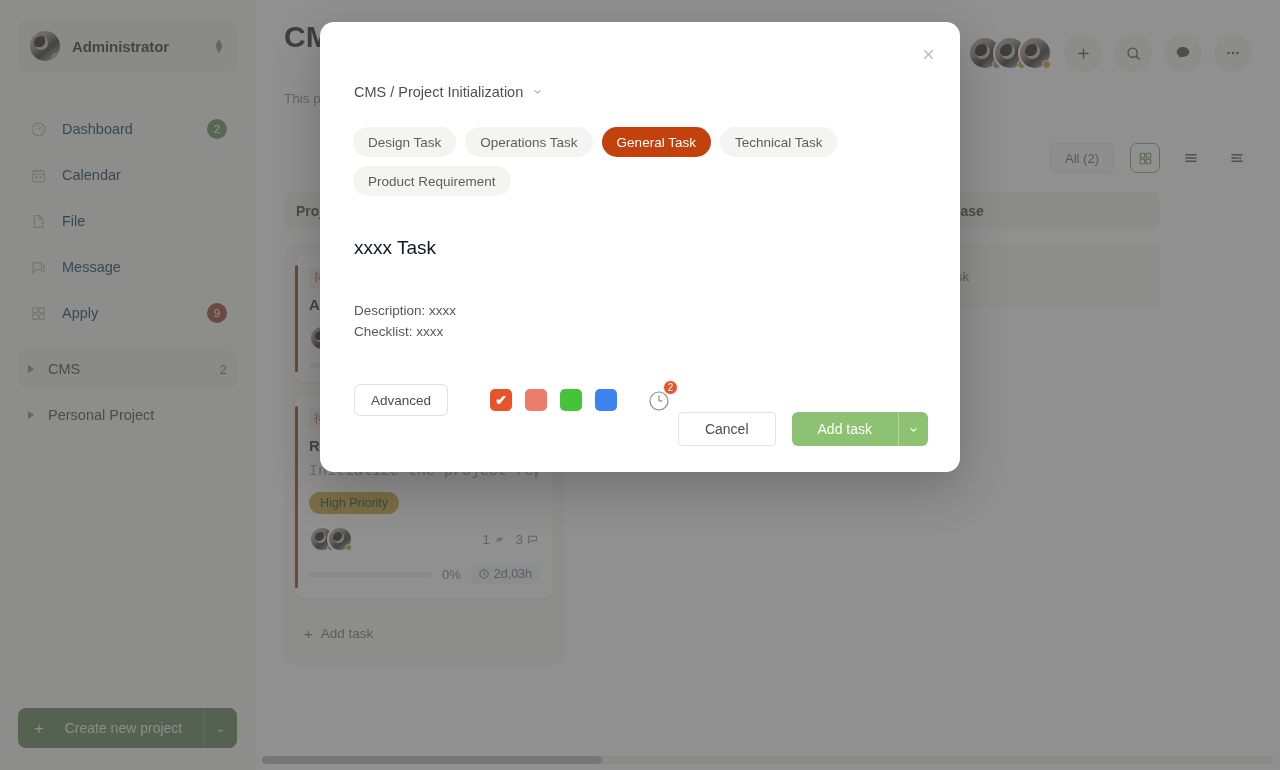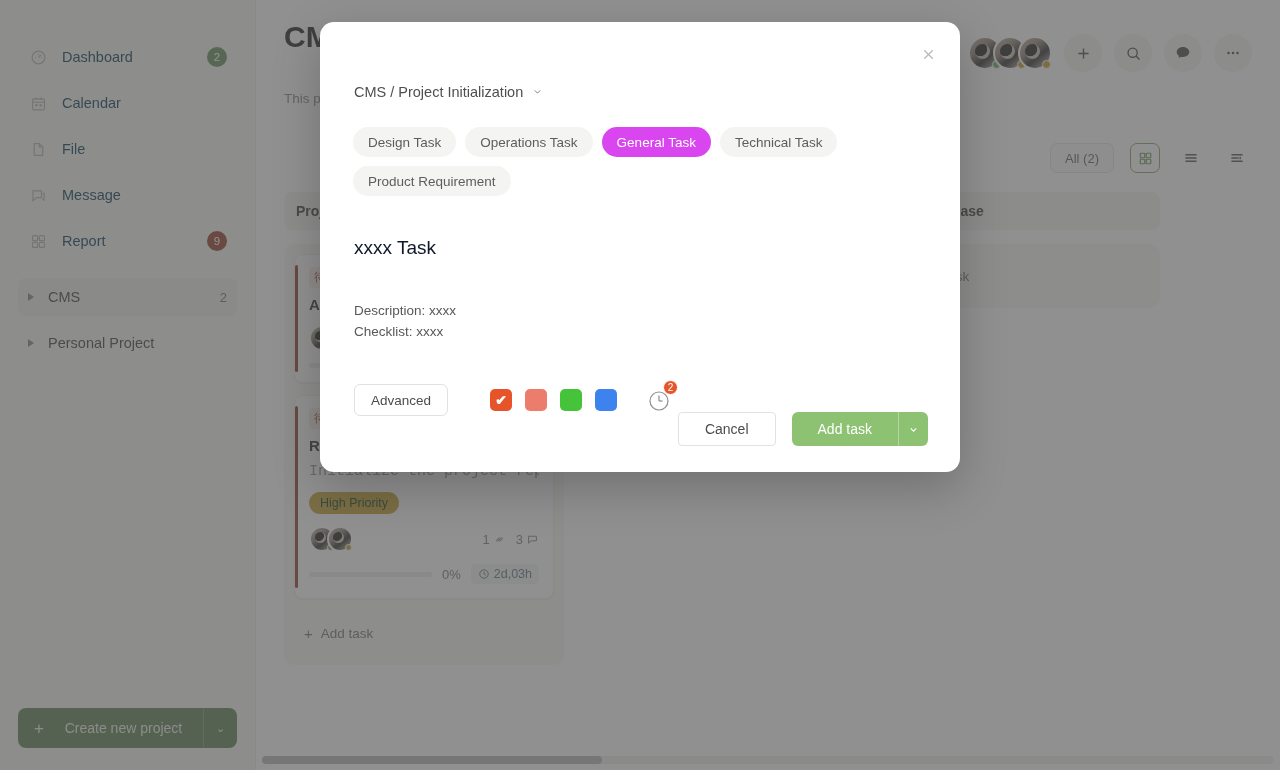--- a/index.html
+++ b/index.html
@@ -282,21 +282,21 @@
   .chev { color: #7d7d7d; font-size: 11px; }
   .m-tabs {
     position: absolute; left: 33px; top: 105px; right: 30px;
     display: flex; flex-wrap: wrap; gap: 9px;
   }
   .tab {
     height: 30px; padding: 0 15px; border-radius: 15px;
     background: #f4f4f2; color: #5d5d5d; font-size: 13.5px;
     display: flex; align-items: center; cursor: pointer;
   }
-  .tab.on { background: #d946ef; color: #ffffff; }
+  .tab.on { background: #c2410c; color: #ffffff; }
   .m-title {
     position: absolute; left: 34px; top: 215px;
     font-size: 19px; font-weight: normal; color: #0f172a;
   }
   .m-body {
     position: absolute; left: 34px; top: 278px;
     font-size: 13.5px; color: #585858; line-height: 21px;
   }
   .m-row {
     position: absolute; left: 34px; top: 362px;
@@ -345,20 +345,30 @@
   }
 </style>
 </head>
 <body>
 
 <div id="app">
 
   <div class="behind">
 
     <div class="sidebar">
+      <div class="user-card">
+        <div class="avatar">
+          <span class="dot"></span>
+        </div>
+        <div class="user-name">Administrator</div>
+        <div class="updown">
+          <div>▲</div>
+            <div>▼</div>
+        </div>
+      </div>
 
       <div class="nav">
         <div class="nav-item">
           <span class="nav-ico">
             <svg width="17" height="17" viewBox="0 0 20 20" fill="none" stroke="currentColor" stroke-width="1.4">
               <circle cx="10" cy="10" r="7.5"></circle>
                 <path d="M10 10 L13 7"></path>
                 <path d="M6 10h1M13 10h1M10 6v1"></path>
             </svg>
           </span>
@@ -396,21 +406,21 @@
         </div>
         <div class="nav-item">
           <span class="nav-ico">
             <svg width="17" height="17" viewBox="0 0 20 20" fill="none" stroke="currentColor" stroke-width="1.4">
               <rect x="3" y="3" width="6" height="6" rx="1.2"></rect>
                 <rect x="11" y="3" width="6" height="6" rx="1.2"></rect>
               <rect x="3" y="11" width="6" height="6" rx="1.2"></rect>
                 <rect x="11" y="11" width="6" height="6" rx="1.2"></rect>
             </svg>
           </span>
-          <span class="nav-label">Report</span>
+          <span class="nav-label">Apply</span>
           <span class="badge-pill badge-red">9</span>
         </div>
 
         <div class="nav-group">
           <div class="nav-item sel">
             <span class="caret-right"></span>
             <span class="group-label">CMS</span>
             <span class="count-plain">2</span>
           </div>
           <div class="nav-item">

